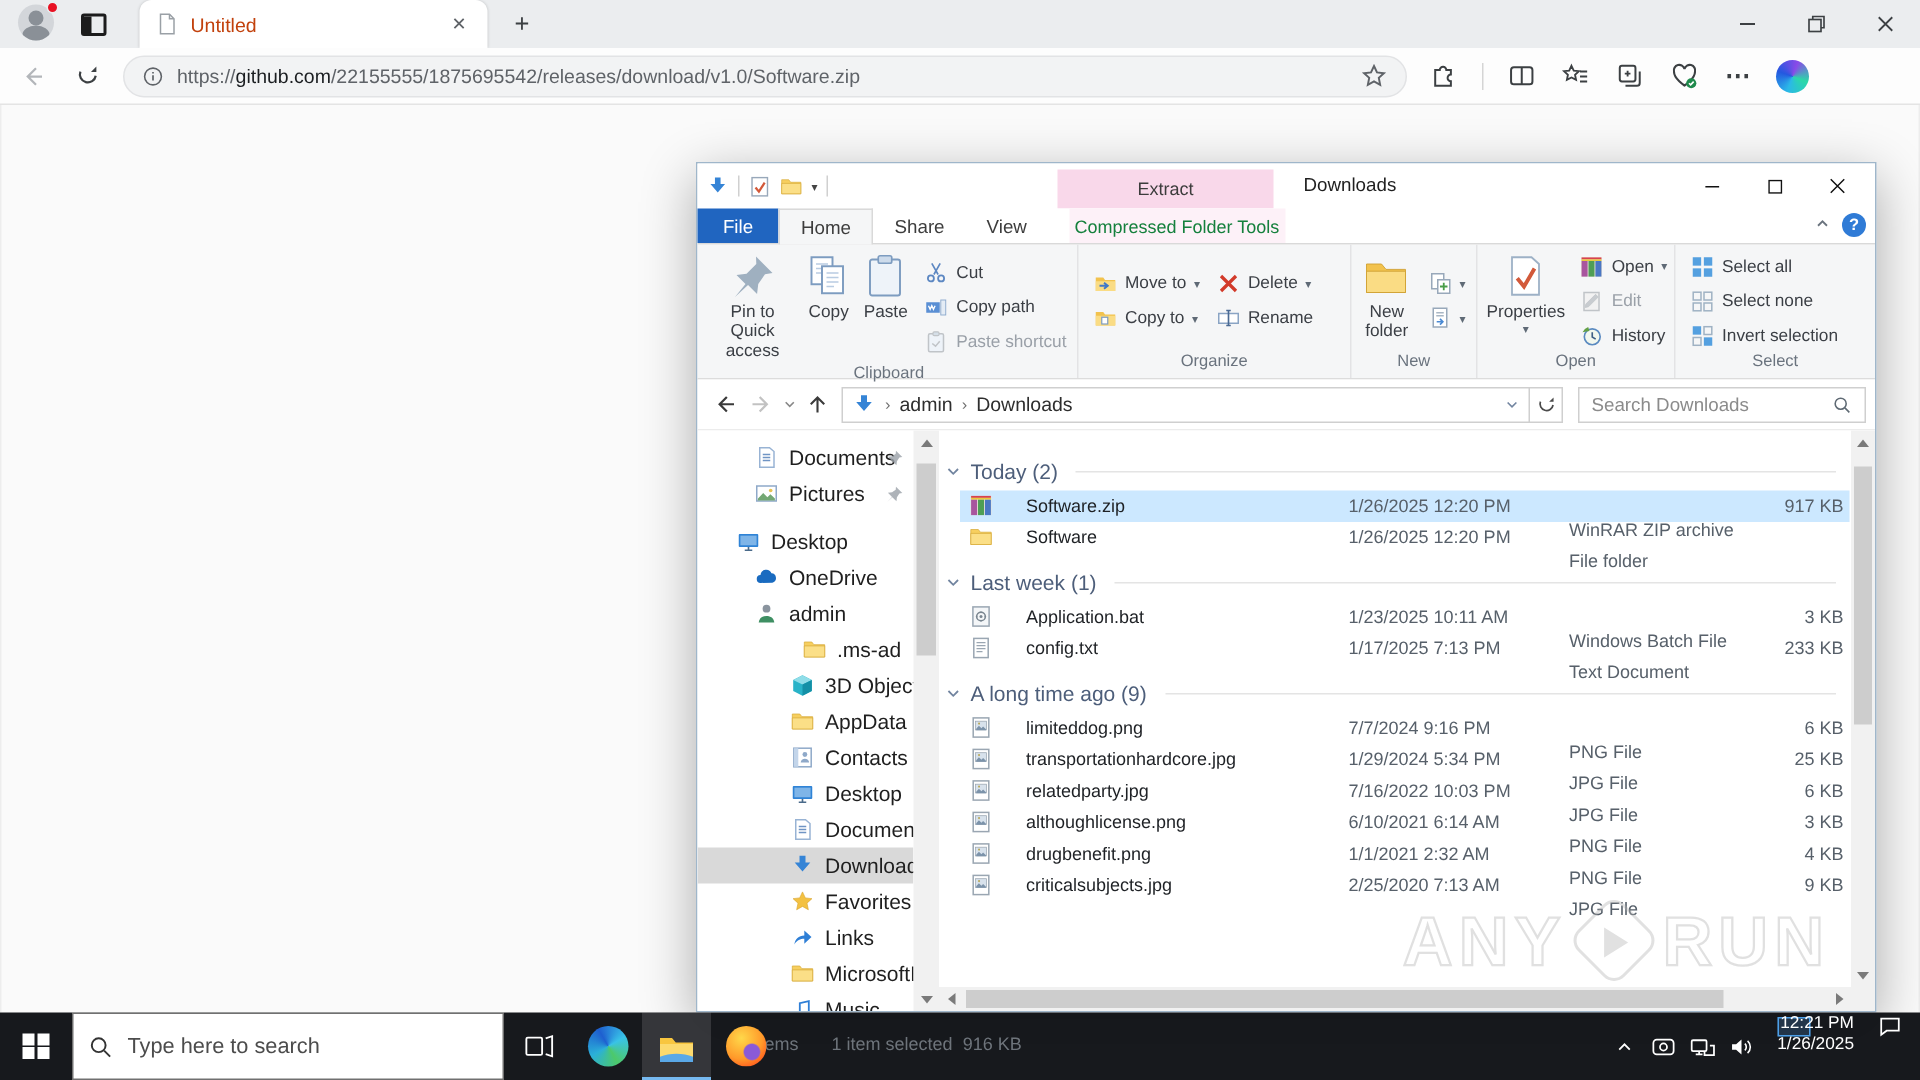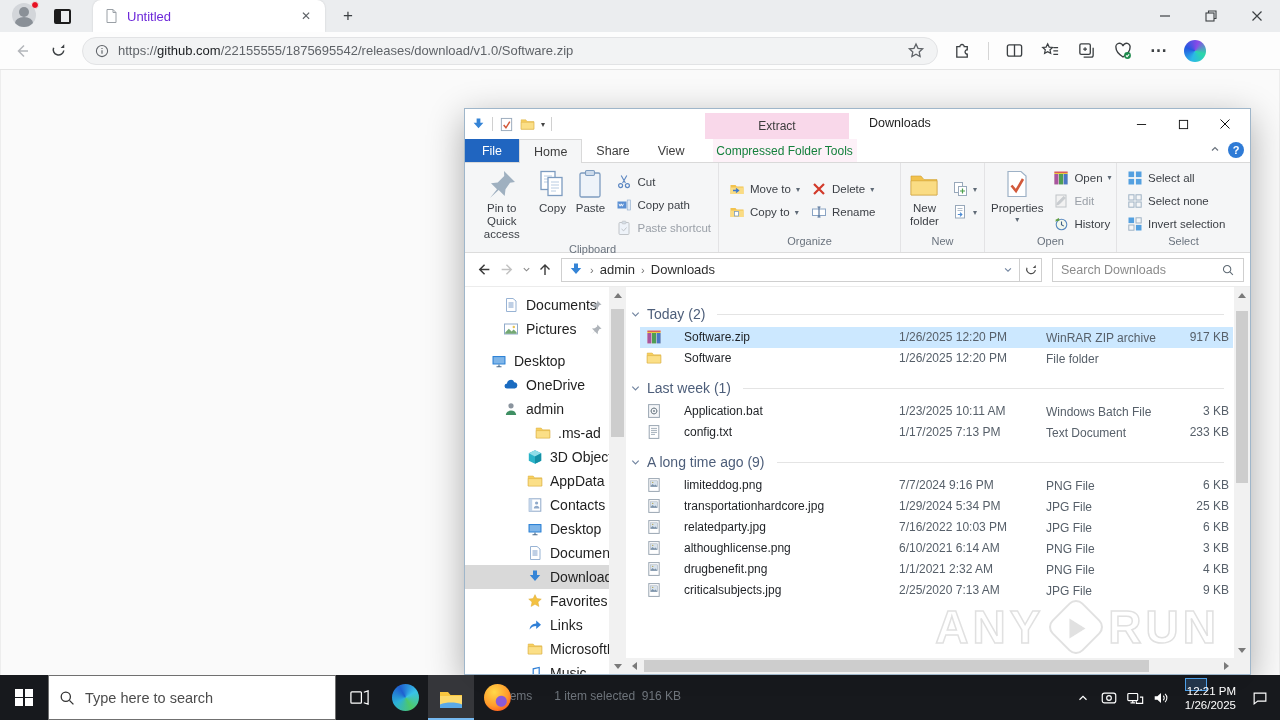--- a/index.html
+++ b/index.html
@@ -13,21 +13,21 @@
 
 .tabstrip{position:absolute;left:0;top:0;width:1280px;height:32px;background:#ebedef;display:flex;align-items:center}
 .profile-wrap{position:relative;margin-left:12px;width:26px;height:26px}
 .avatar{width:24px;height:24px;border-radius:50%;background:#d3d6da;position:relative;overflow:hidden}
 .avatar:before{content:"";position:absolute;left:7px;top:4px;width:10px;height:10px;border-radius:50%;background:#8a9097}
 .avatar:after{content:"";position:absolute;left:3px;top:14px;width:18px;height:12px;border-radius:50%;background:#8a9097}
 .reddot{position:absolute;right:-1px;top:-2px;width:8px;height:8px;border-radius:50%;background:#e81123;border:1px solid #ebedef}
 .workspaces{margin-left:16px;width:17px;height:15px;border:2px solid #1c1c1c;border-radius:2px;position:relative}
 .workspaces:before{content:"";position:absolute;left:0;top:0;width:5px;height:11px;background:#1c1c1c}
 .btab{margin-left:22px;width:232px;height:32px;background:#fff;border-radius:8px 8px 0 0;display:flex;align-items:center;padding:0 10px;box-shadow:0 0 2px rgba(0,0,0,.15)}
-.btab-title{flex:1;margin-left:8px;font-size:13px;color:#6d28d9;white-space:nowrap;overflow:hidden}
+.btab-title{flex:1;margin-left:8px;font-size:13px;color:#c2410c;white-space:nowrap;overflow:hidden}
 .tab-close{color:#5f6368;font-size:12px;width:18px;height:18px;display:flex;align-items:center;justify-content:center;border-radius:4px}
 .newtab{margin-left:10px;font-size:17px;color:#3c4043;width:26px;height:26px;display:flex;align-items:center;justify-content:center}
 .winctl{position:absolute;right:0;top:0;height:32px;display:flex}
 .winctl .wbtn{width:46px;height:32px;display:flex;align-items:center;justify-content:center;color:#3c4043}
 .toolbar{position:absolute;left:0;top:32px;width:1280px;height:38px;background:#fdfdfd;border-bottom:1px solid #e4e4e4;display:flex;align-items:center}
 .navbtn{width:28px;height:28px;display:flex;align-items:center;justify-content:center;margin-left:8px}
 .urlpill{margin-left:10px;width:856px;height:28px;background:#f2f3f4;border:1px solid #e2e3e5;border-radius:15px;display:flex;align-items:center;padding:0 12px;font-size:13px}
 .url-dim{color:#5f6368}.url-host{color:#1b1e21}
 .pill-star{margin-left:auto}
 .tool-icons{display:flex;align-items:center;margin-left:14px;gap:15px}
@@ -97,21 +97,21 @@
 .fh-sort{position:absolute;top:-1px;color:#8a98a8}
 .fl-body{flex:1;overflow:hidden;position:relative;padding-top:8px}
 .fgroup{height:22px;margin:8px 0 2px 4px;display:flex;align-items:center;gap:6px;padding-right:10px}
 .fgroup-label{font-size:14px;color:#4d5e7a}
 .frule{flex:1;height:1px;background:#e4e4e4;margin-left:6px}
 .frow{height:21px;margin-left:14px;width:593px;position:relative;font-size:12px;color:#57606a}
 .frow.sel{background:#cce8ff}
 .f-ic{position:absolute;left:6px;top:2px;width:16px;height:16px}
 .f-name{position:absolute;left:44px;top:3px;width:225px;color:#1e2125;white-space:nowrap;overflow:hidden}
 .f-date{position:absolute;left:259px;top:3px;width:142px}
-.f-type{position:absolute;left:406px;top:4px;width:118px}
+.f-type{position:absolute;left:406px;top:19px;width:118px}
 .f-size{position:absolute;left:500px;top:3px;width:91px;text-align:right;padding-right:2px}
 .hscroll{height:16px;background:#f1f1f1;display:flex;align-items:center;flex:none}
 .hs-arrow{width:16px;height:16px;display:flex;align-items:center;justify-content:center}
 .hs-track{flex:1;height:16px;position:relative}
 .hthumb{position:absolute;left:2px;top:2px;height:12px;width:505px;background:#cdcdcd}
 .vscroll{width:16px;background:#f1f1f1;display:flex;flex-direction:column;flex:none}
 .vs-arrow{height:16px;display:flex;align-items:center;justify-content:center}
 .vs-track{flex:1;position:relative}
 .vthumb{position:absolute;left:2px;right:2px;top:8px;height:172px;background:#cdcdcd}
 .vs-corner{height:16px}
@@ -126,21 +126,21 @@
 .blue-ghost{position:absolute;left:1185px;top:3px;width:22px;height:13px;border:1px solid #4d9fe8;background:rgba(70,140,210,.25);z-index:1}
 .startbtn{width:48px;display:flex;align-items:center;justify-content:center;z-index:2}
 .winlogo{display:grid;grid-template-columns:8px 8px;grid-template-rows:8px 8px;gap:1.5px}
 .winlogo span{background:#fff}
 .tb-search{width:288px;background:#fff;border:1px solid #707070;display:flex;align-items:center;padding:0 10px;gap:10px;z-index:2}
 .tb-search .ph{font-size:14.5px;color:#4c4c4c}
 .tb-btn{width:46px;display:flex;align-items:center;justify-content:center;z-index:2;position:relative}
 .tb-btn.active{background:rgba(255,255,255,.13);box-shadow:inset 0 -2px 0 #76b9f0}
 .edge-ball{width:27px;height:27px;border-radius:50%;background:conic-gradient(from 150deg,#4dc96a,#2bb0d8,#1e5fd0,#39c3e8,#4dc96a)}
 .ff-ball{width:27px;height:27px;border-radius:50%;background:radial-gradient(circle at 64% 64%,#8a5ad8 0 5px,rgba(0,0,0,0) 6px),radial-gradient(circle at 38% 30%,#ffd84a,#ff9a2a 55%,#ff5a1e 82%,#d8387a 100%)}
-.tray{margin-left:auto;display:flex;align-items:center;z-index:2}
+.tray{margin-left:auto;display:flex;align-items:flex-start;z-index:2}
 .tray-ic{width:26px;height:45px;display:flex;align-items:center;justify-content:center}
 .clock{width:66px;text-align:right;color:#fff;font-size:11.5px;line-height:14px;padding-right:4px}
 .action{width:40px;display:flex;align-items:center;justify-content:center}
 </style>
 </head>
 <body>
 
 <div class="stage">
 
   <div class="tabstrip">

